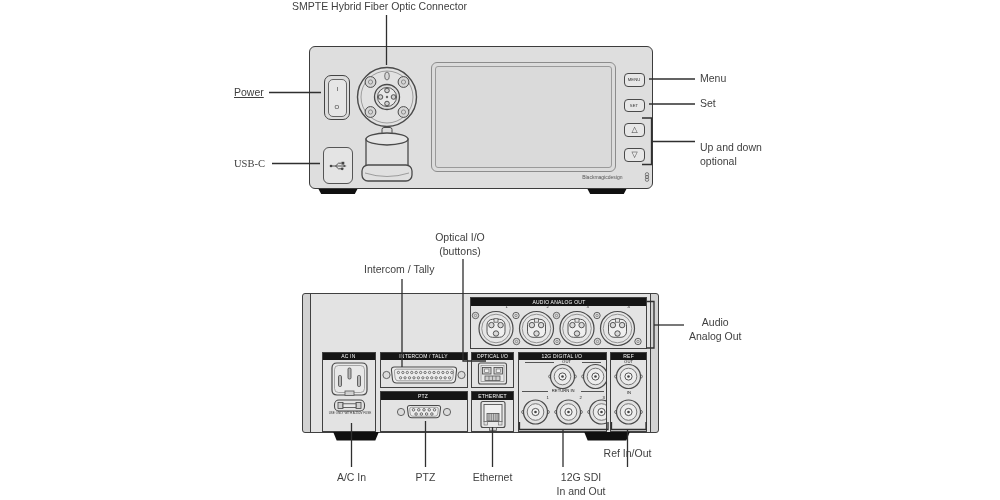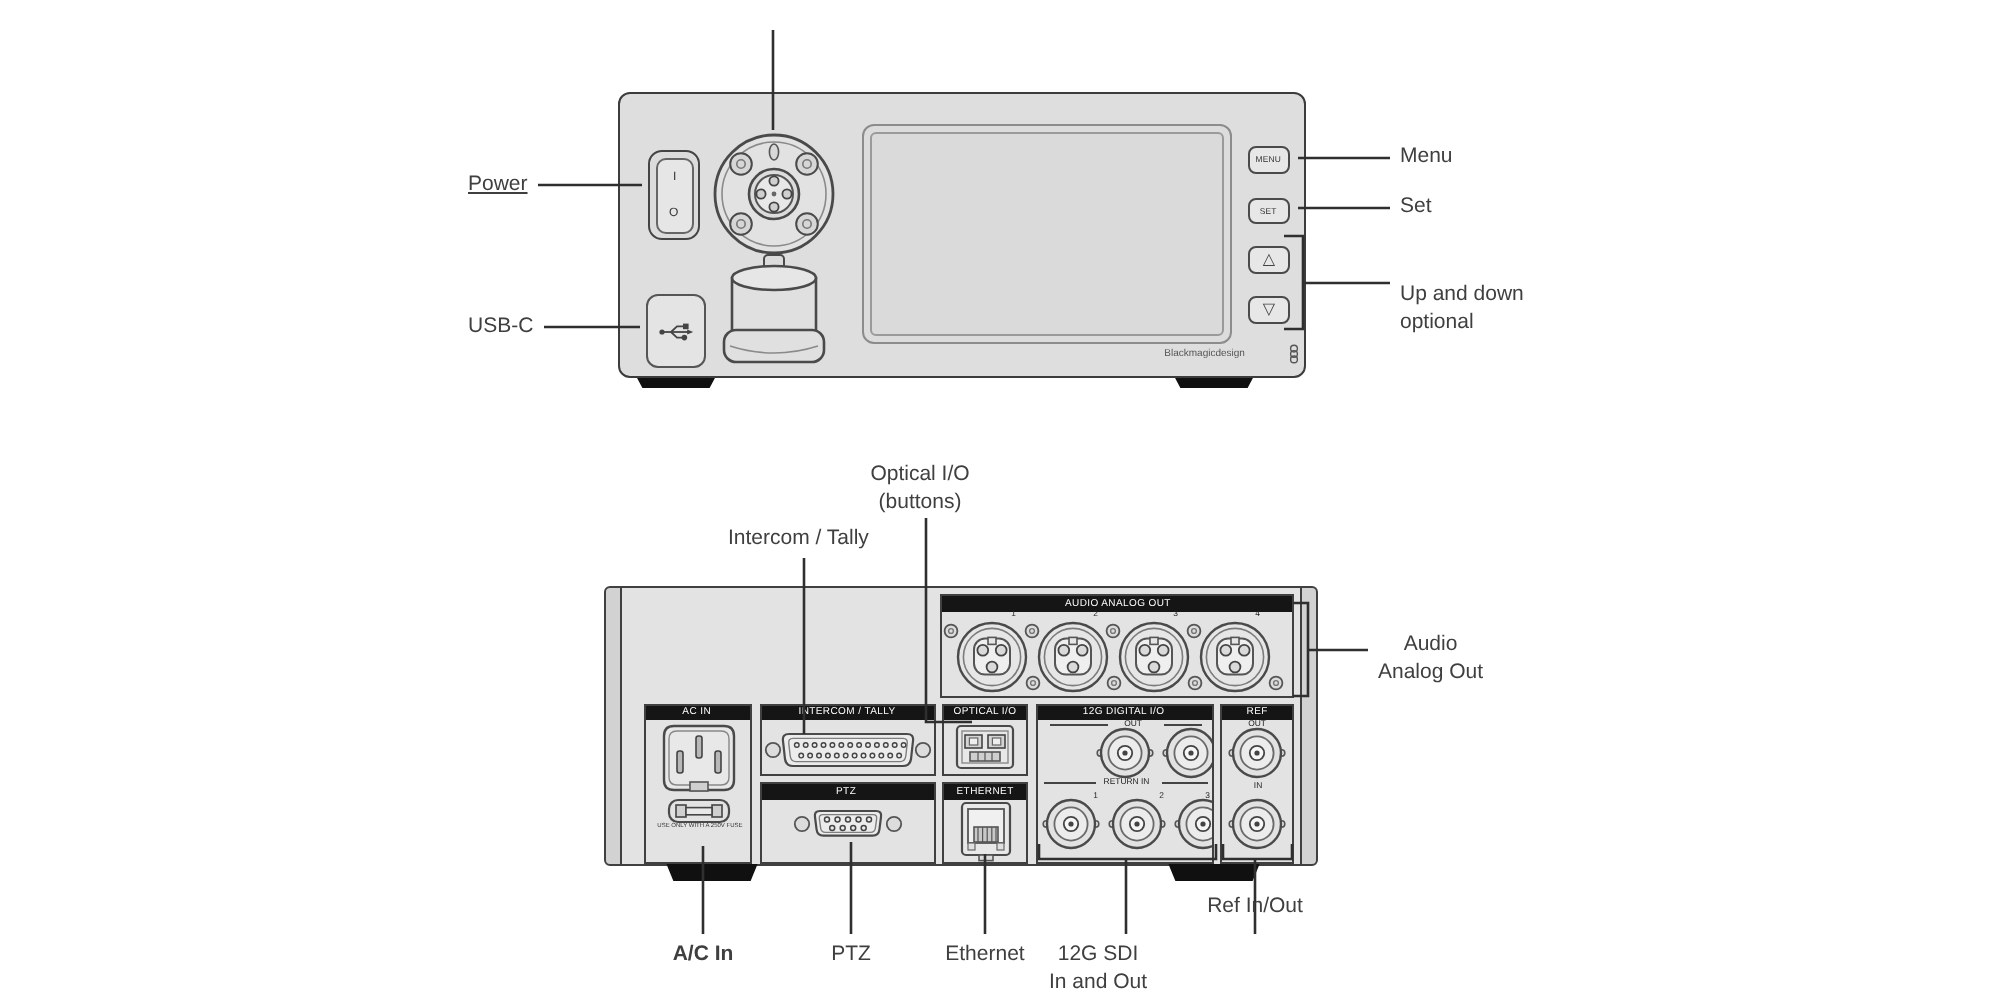--- a/index.html
+++ b/index.html
@@ -342,40 +342,41 @@
       <path d="M351.5,423 V467"></path>
       <path d="M425.5,421 V467"></path>
       <path d="M492.5,427 V467"></path>
       <path d="M519.5,422 V429.5 H608 V422"></path>
       <path d="M563,429.5 V467"></path>
       <path d="M611.5,422 V429.5 H646 V422"></path>
       <path d="M627.5,429.5 V467"></path>
     </g>
   </svg>
 
+  <div class="lbl" style="left:292px;top:0px;">SMPTE Hybrid Fiber Optic Connector</div>
   <div class="lbl" style="left:234px;top:86px;text-decoration:underline;">Power</div>
-  <div class="lbl" style="left:234px;top:157px;">USB-C</div>
+  <div class="lbl" style="left:234px;top:157px;font-family:Liberation Serif, serif;">USB-C</div>
   <div class="lbl" style="left:700px;top:72px;">Menu</div>
   <div class="lbl" style="left:700px;top:97px;">Set</div>
   <div class="lbl" style="left:700px;top:128px;margin-top:13px;">
     <div>Up and down</div>
     <div>optional</div>
   </div>
 
   <div class="lbl ctr" style="left:410px;top:231px;width:100px;">
     <div>Optical I/O</div>
     <div>(buttons)</div>
   </div>
   <div class="lbl" style="left:364px;top:263px;">Intercom / Tally</div>
   <div class="lbl" style="left:689px;top:316px;text-align:center;">
     <div>Audio</div>
     <div>Analog Out</div>
   </div>
-  <div class="lbl ctr" style="left:321.5px;top:471px;width:60px;font-weight:bold;">A/C In</div>
+  <div class="lbl ctr" style="left:321.5px;top:471px;width:60px;">A/C In</div>
   <div class="lbl ctr" style="left:395.5px;top:471px;width:60px;">PTZ</div>
   <div class="lbl ctr" style="left:462.5px;top:471px;width:60px;">Ethernet</div>
-  <div class="lbl ctr" style="left:509px;top:471px;width:80px;">
+  <div class="lbl ctr" style="left:541px;top:471px;width:80px;">
     <div>12G SDI</div>
     <div>In and Out</div>
   </div>
   <div class="lbl ctr" style="left:587.5px;top:447px;width:80px;">Ref In/Out</div>
 
 </div>
 
 </body></html>

